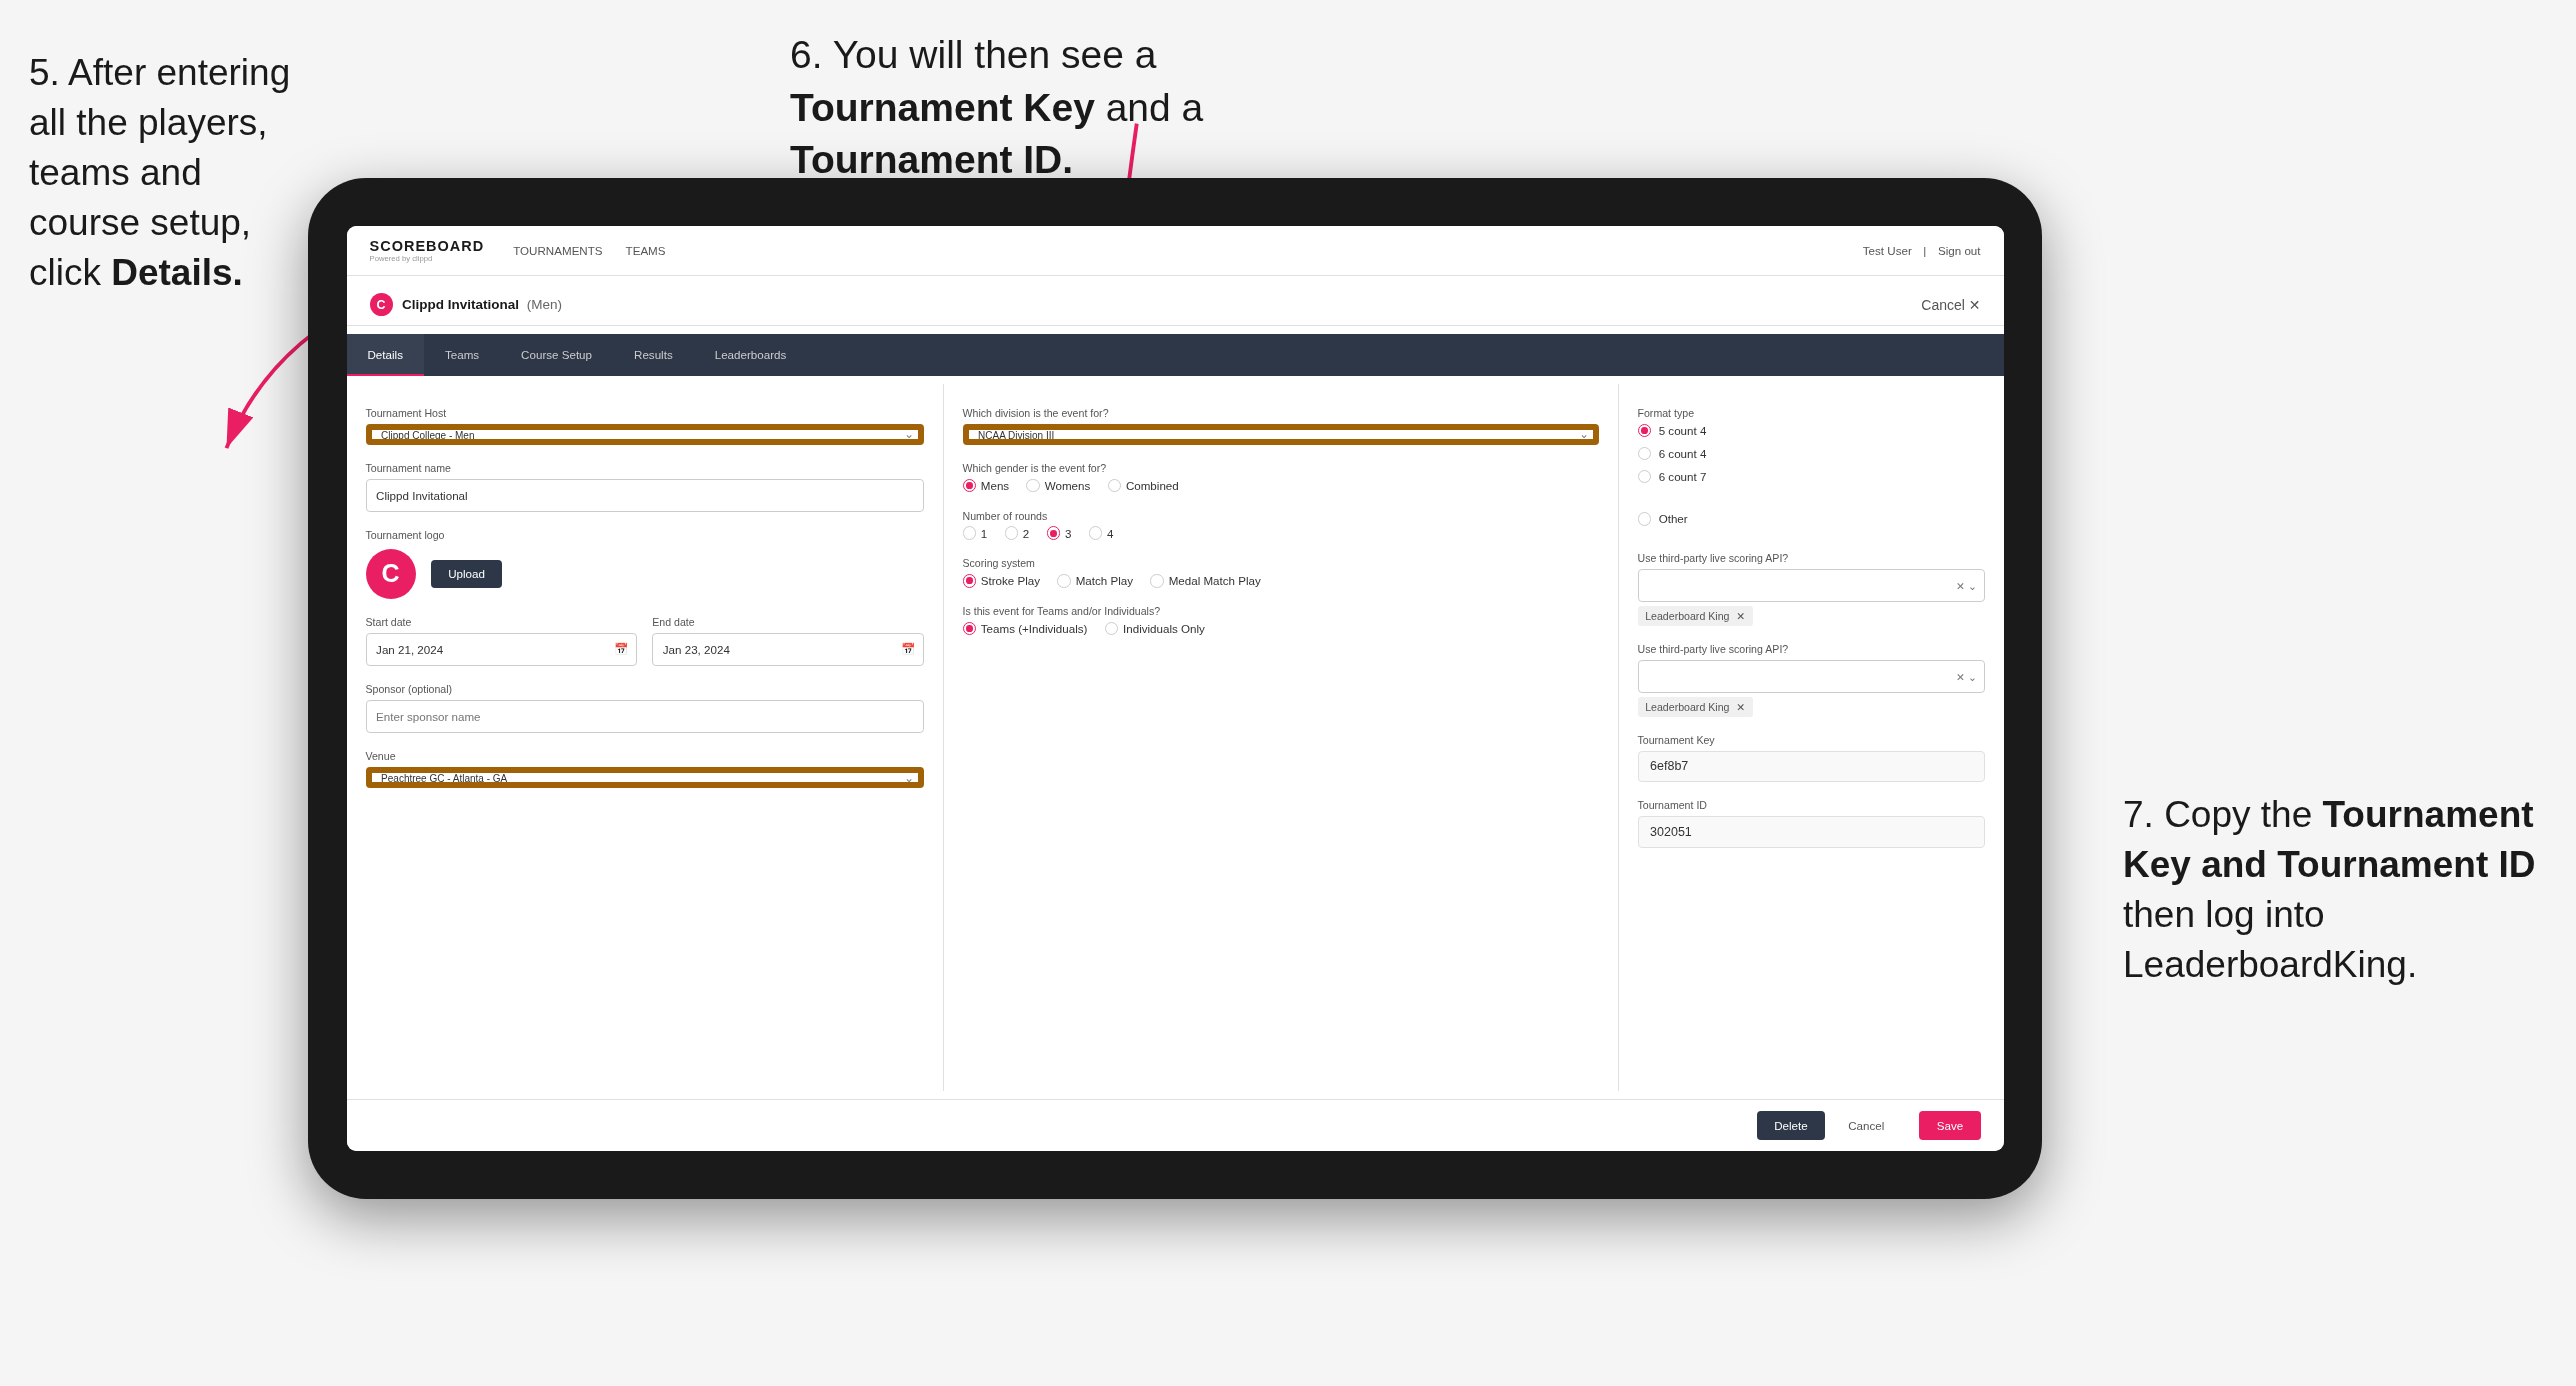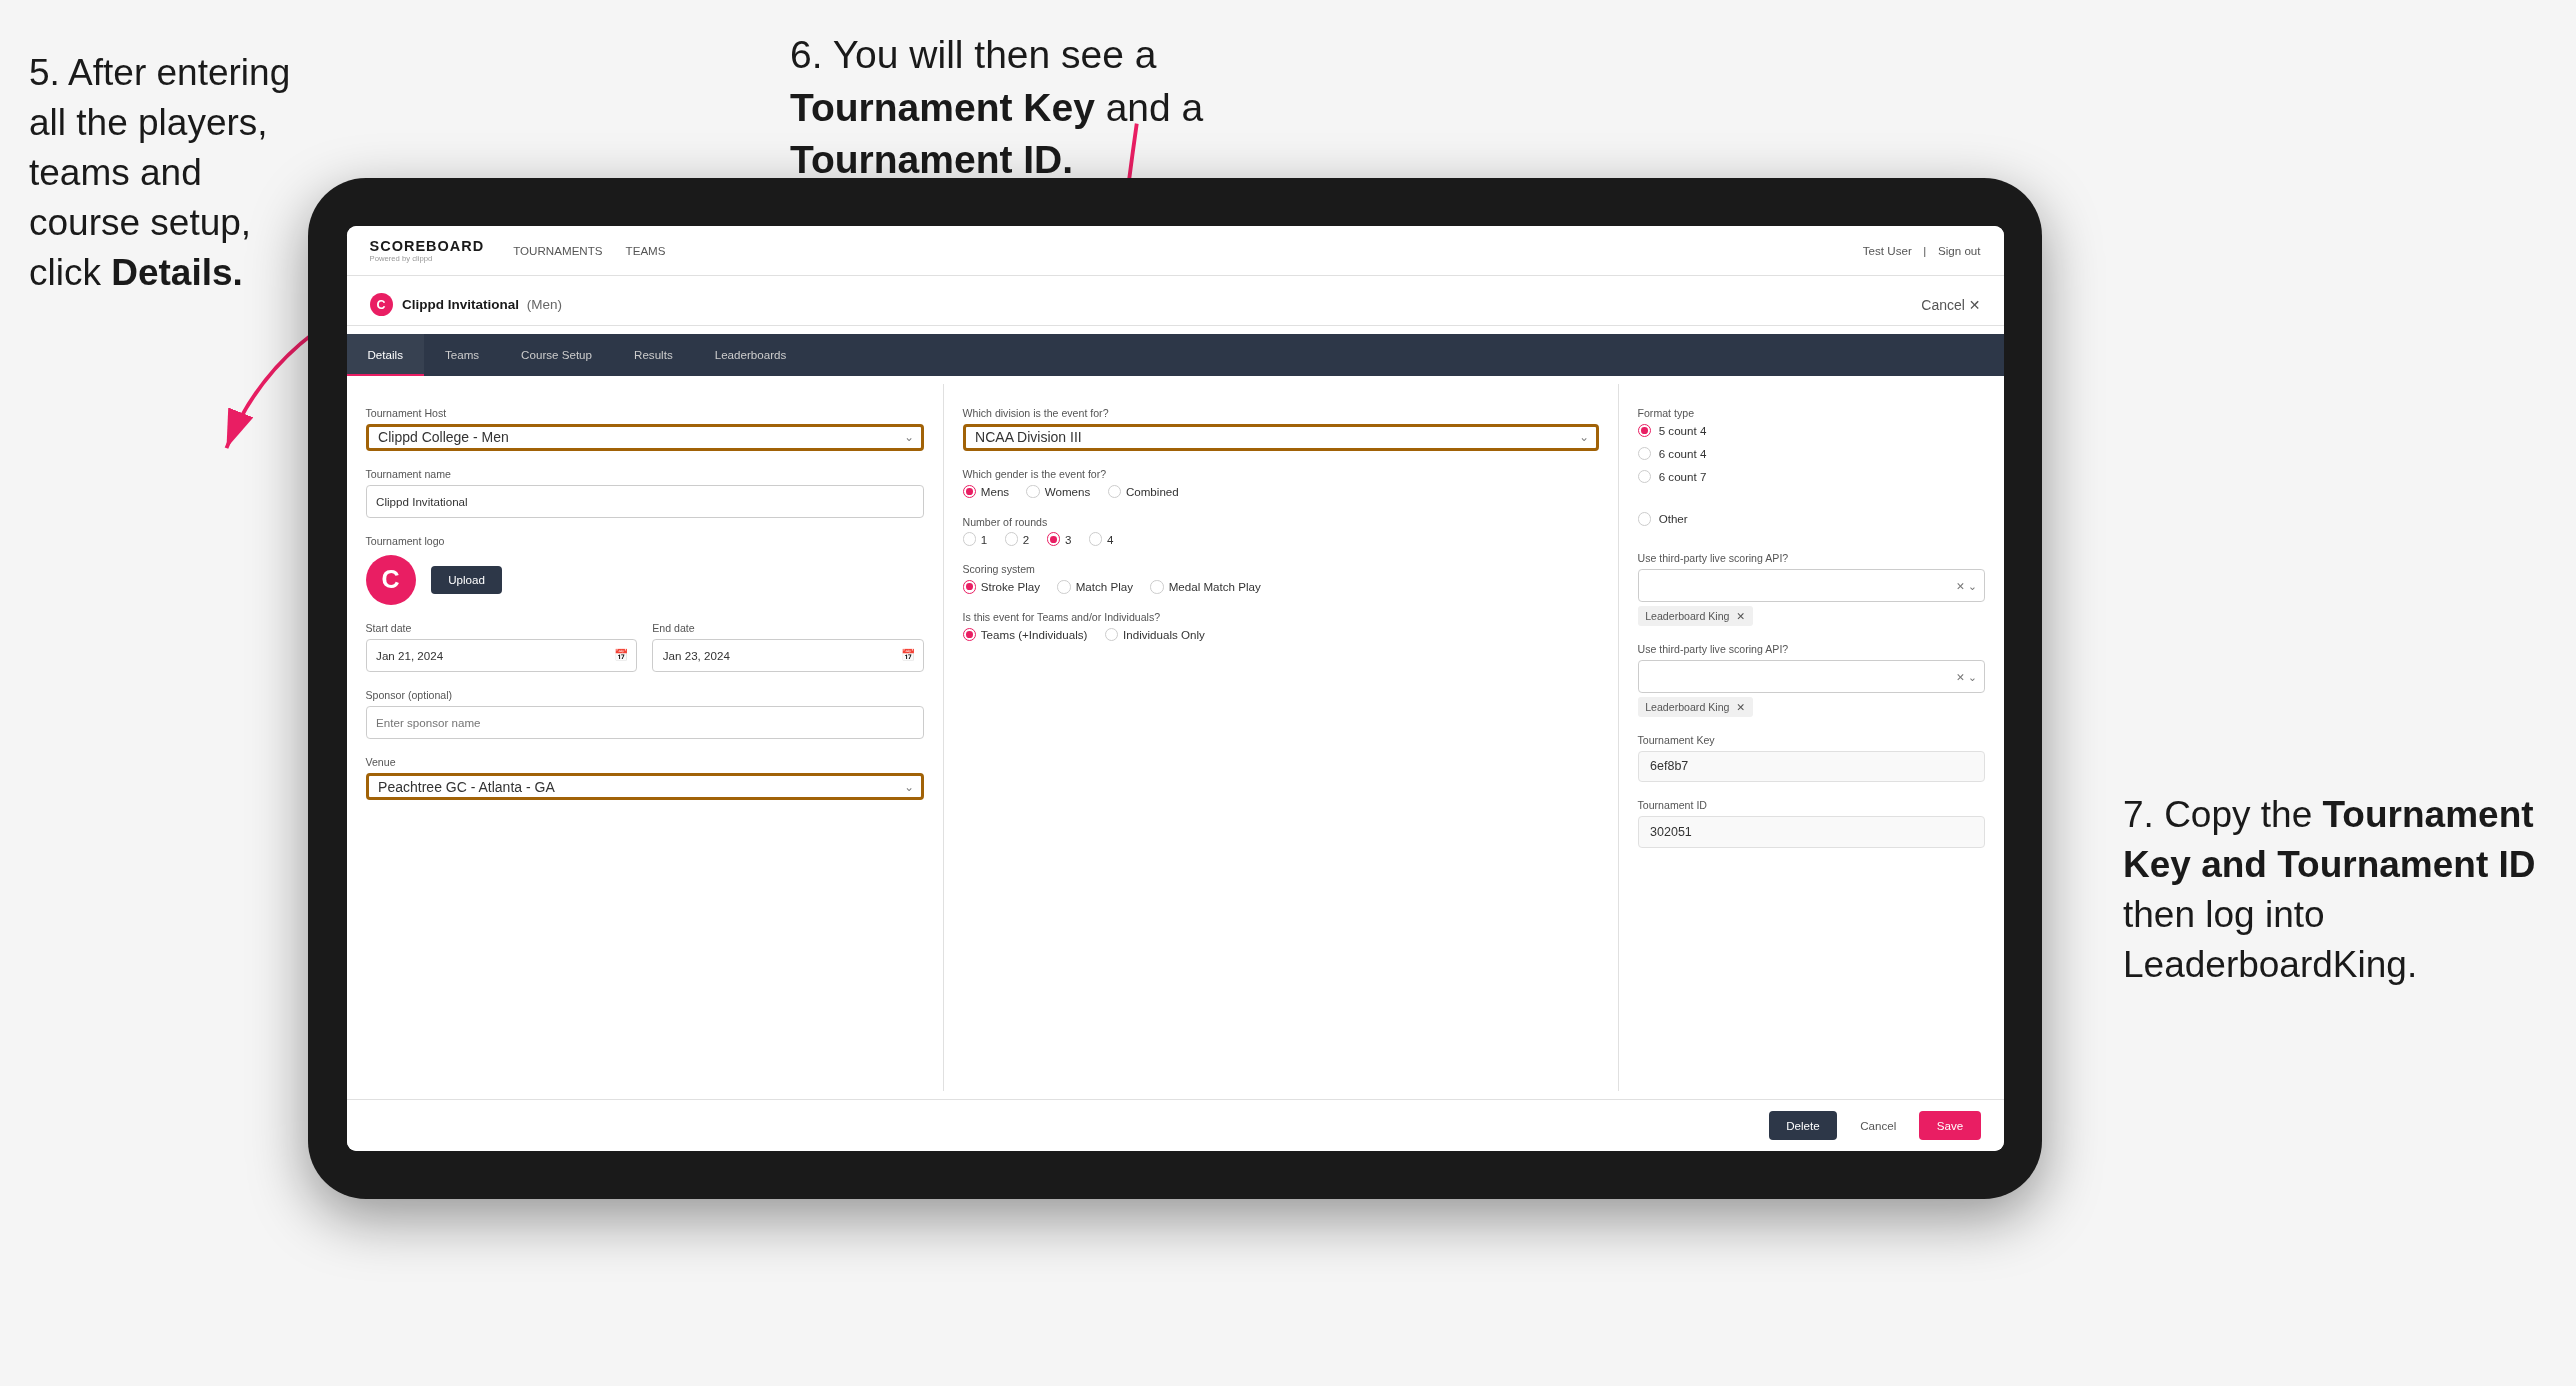--- a/index.html
+++ b/index.html
@@ -244,25 +244,25 @@
       right: 9.6px;
       top: 50%;
       transform: translateY(-50%);
       font-size: 11.6px;
       color: #777;
       pointer-events: none;
     }
 
     .form-select {
       width: 100%;
-      height: 27px;
-      border: 3px solid #a16207;
+      height: 21px;
+      border: 6px solid #a16207;
       border-radius: 3.9px;
       padding: 0 9.6px;
-      font-size: 14px;
+      font-size: 10px;
       color: #333;
       background: #fff;
       appearance: none;
       outline: none;
     }
 
     
     .logo-upload-area {
       display: flex;
       align-items: center;
@@ -422,20 +422,21 @@
       cursor: pointer;
     }
     .btn-save {
       background: #e91e63;
       color: #fff;
       border: none;
       padding: 7.7px 17.3px;
       border-radius: 3.9px;
       font-size: 11.6px;
       cursor: pointer;
+      margin-left: 12px;
     }
 
     
     svg.annotation-arrow {
       position: absolute;
     }
   </style>
 </head>
 <body>
 

